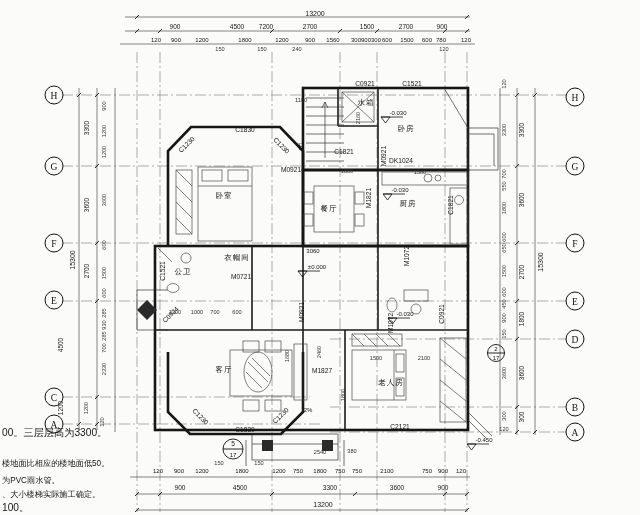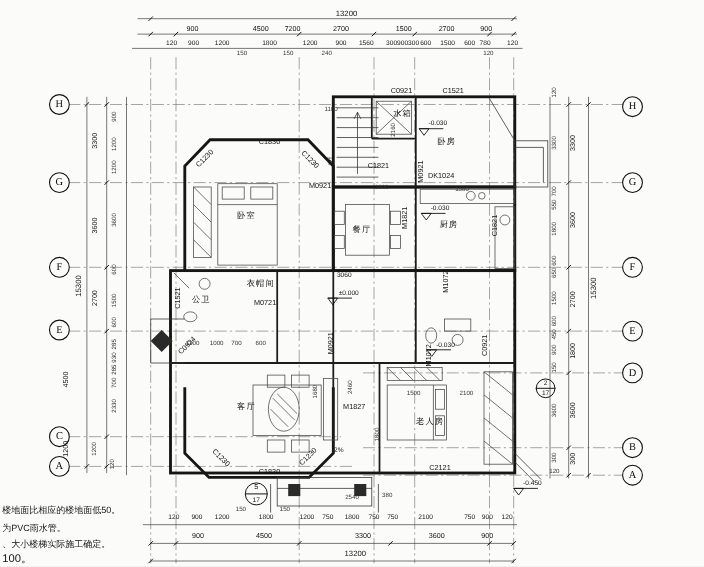--- a/index.html
+++ b/index.html
@@ -307,18 +307,19 @@
   <span class="lbl v d55" style="left:359px;top:118px">2160</span>
   <span class="lbl d55" style="left:420px;top:173px">1580</span>
   <span class="lbl d55" style="left:301px;top:101px">1100</span>
   <span class="lbl d55" style="left:347px;top:172px">1800</span>
 
   <span class="lbl detail-num" style="left:233px;top:444px">5</span>
   <span class="lbl d6" style="left:233px;top:455px">17</span>
   <span class="lbl d6" style="left:496px;top:349px">2</span>
   <span class="lbl d6" style="left:496px;top:358px">17</span>
 
+  <div class="note noteL" style="top:426px">00。三层层高为3300。</div>
   <div class="note" style="top:458px">楼地面比相应的楼地面低50。</div>
   <div class="note" style="top:475px">为PVC雨水管。</div>
   <div class="note" style="top:489px">、大小楼梯实际施工确定。</div>
   <div class="note noteL" style="top:501px">100。</div>
 
 </div>
 
 </body></html>

